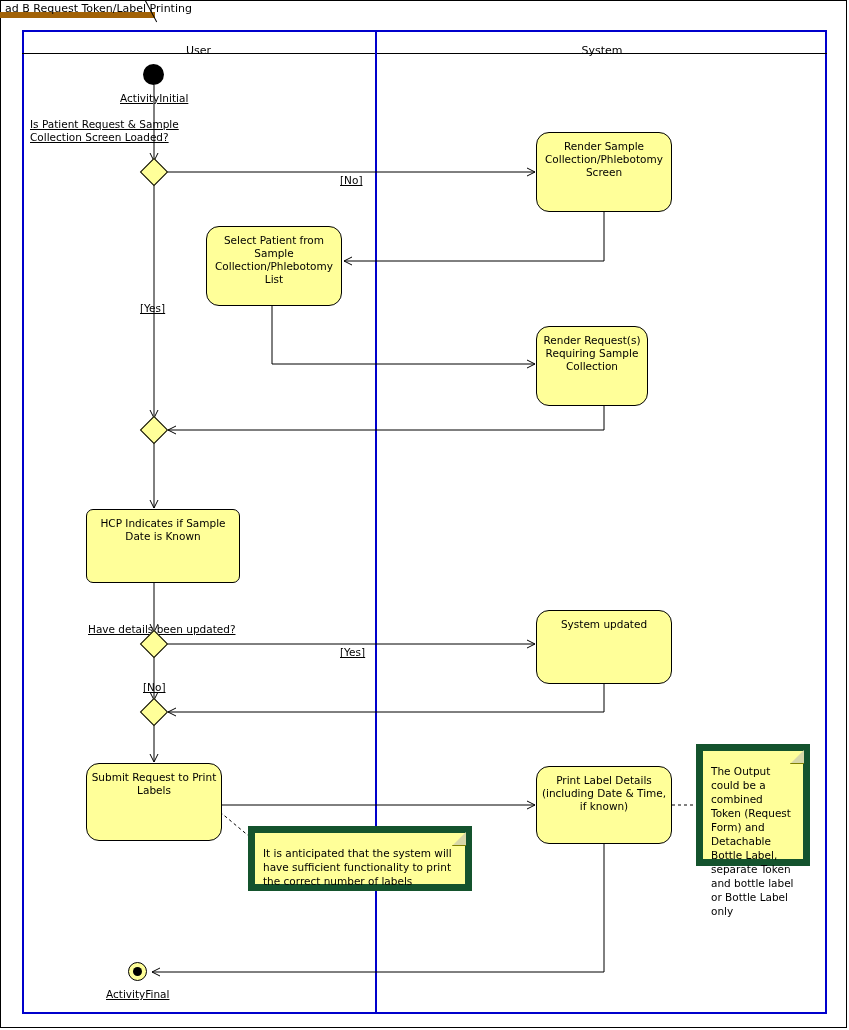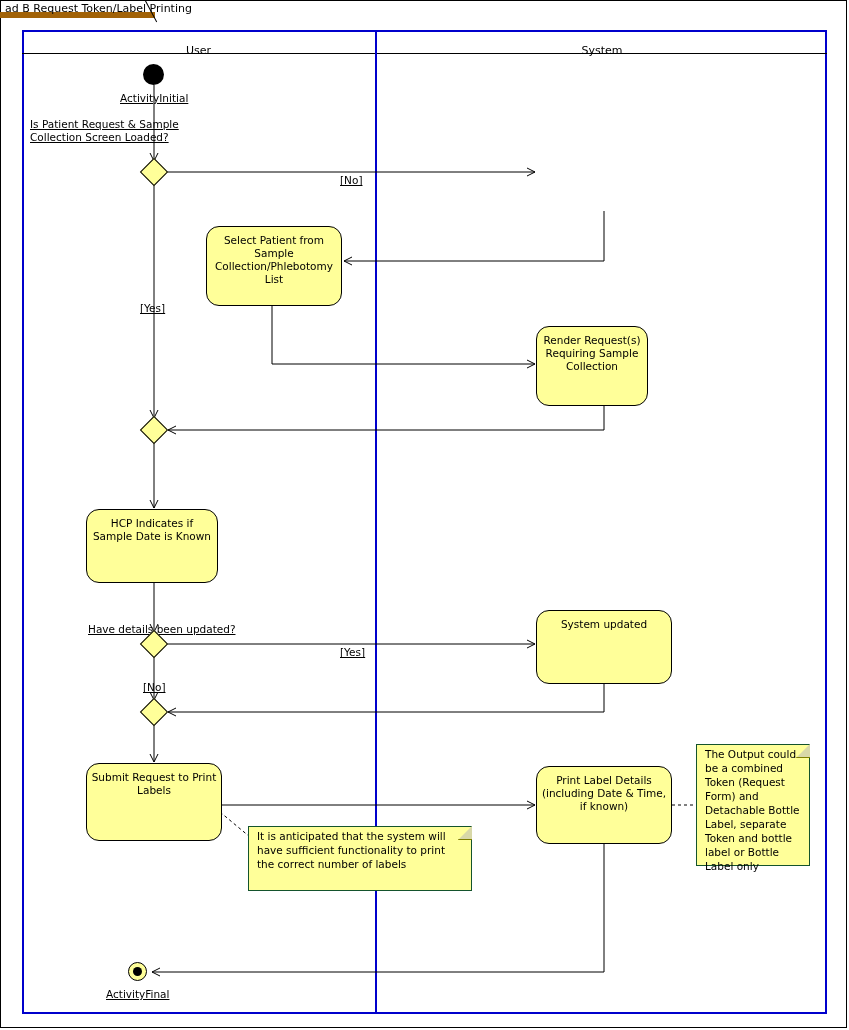--- a/index.html
+++ b/index.html
@@ -155,26 +155,26 @@
     line-height: 13px;
     color: #000000;
     white-space: pre;
     font-family: "DejaVu Sans", sans-serif;
     text-decoration: underline;
   }
   
   .note {
     position: absolute;
     background: #ffff99;
-    border: 1px solid #14532d;
+    border: 7px solid #14532d;
     box-sizing: border-box;
     font-size: 10.5px;
     line-height: 14px;
     color: #000000;
-    padding: 2px 8px;
+    padding: 13px 8px;
     font-family: "DejaVu Sans", sans-serif;
   }
   .note .fold {
     position: absolute;
     right: -1px;
     top: -1px;
     width: 14px;
     height: 14px;
     background: #d8d8a8;
     border-left: 1px solid #808000;
@@ -256,32 +256,35 @@
 
   <div class="free-label" style="left:30px; top:118px;">Is Patient Request &amp; Sample
 Collection Screen Loaded?</div>
 
   <div class="diamond" style="left:144px; top:162px;"></div>
 
   <div class="free-label" style="left:340px; top:174px;">[No]</div>
 
   <div class="free-label" style="left:140px; top:302px;">[Yes]</div>
 
+  <div class="node" style="left:536px; top:132px; width:136px; height:80px;">
+    <span>Render Sample Collection/Phlebotomy Screen</span>
+  </div>
 
   <div class="node" style="left:206px; top:226px; width:136px; height:80px;">
     <span>Select Patient from Sample Collection/Phlebotomy List</span>
   </div>
 
   <div class="node" style="left:536px; top:326px; width:112px; height:80px;">
     <span>Render Request(s) Requiring Sample Collection</span>
   </div>
 
   <div class="diamond" style="left:144px; top:420px;"></div>
 
-  <div class="node" style="left:86px; top:509px; width:132px; height:74px;">
+  <div class="node" style="left:86px; top:509px; width:154px; height:74px;border-radius:7px;">
     <span>HCP Indicates if Sample Date is Known</span>
   </div>
 
   <div class="free-label" style="left:88px; top:623px;">Have details been updated?</div>
 
   <div class="diamond" style="left:144px; top:634px;"></div>
 
   <div class="free-label" style="left:340px; top:646px;">[Yes]</div>
 
   <div class="free-label" style="left:143px; top:681px;">[No]</div>

